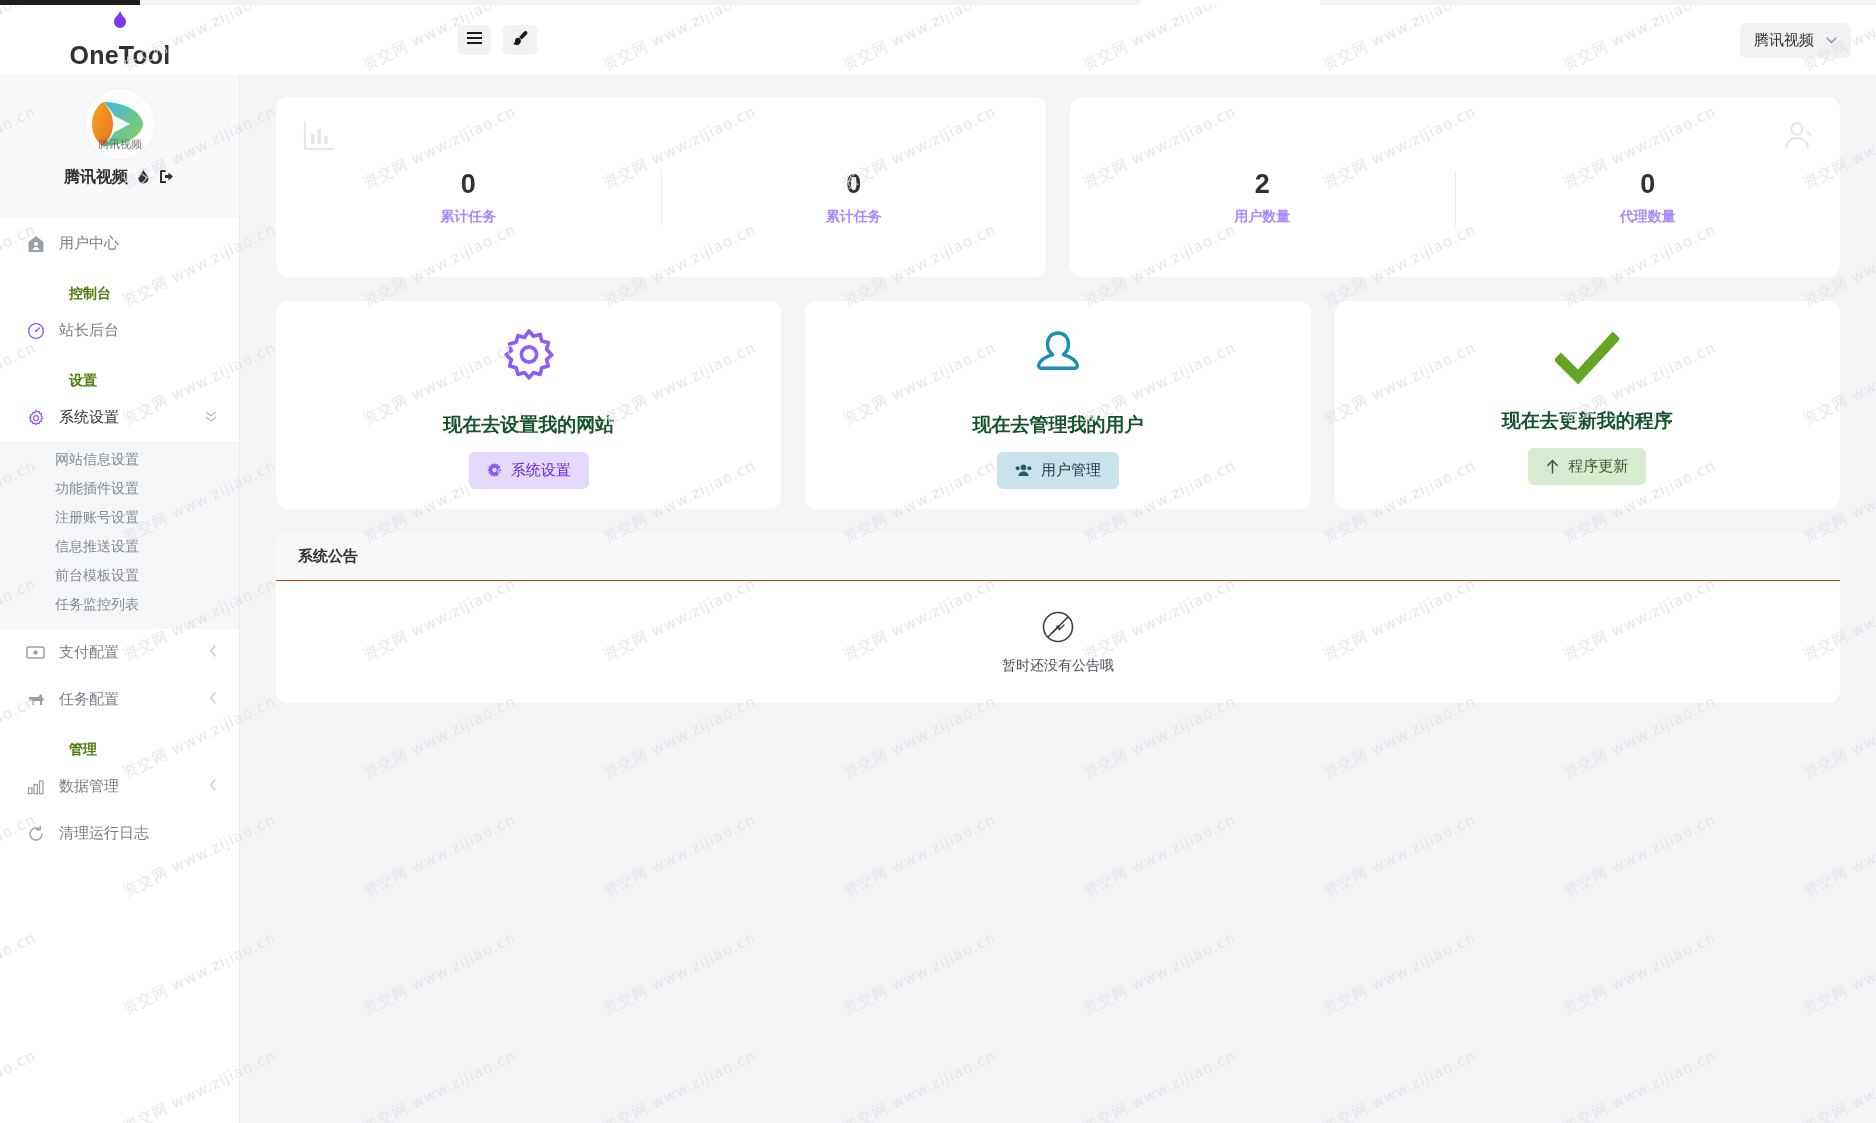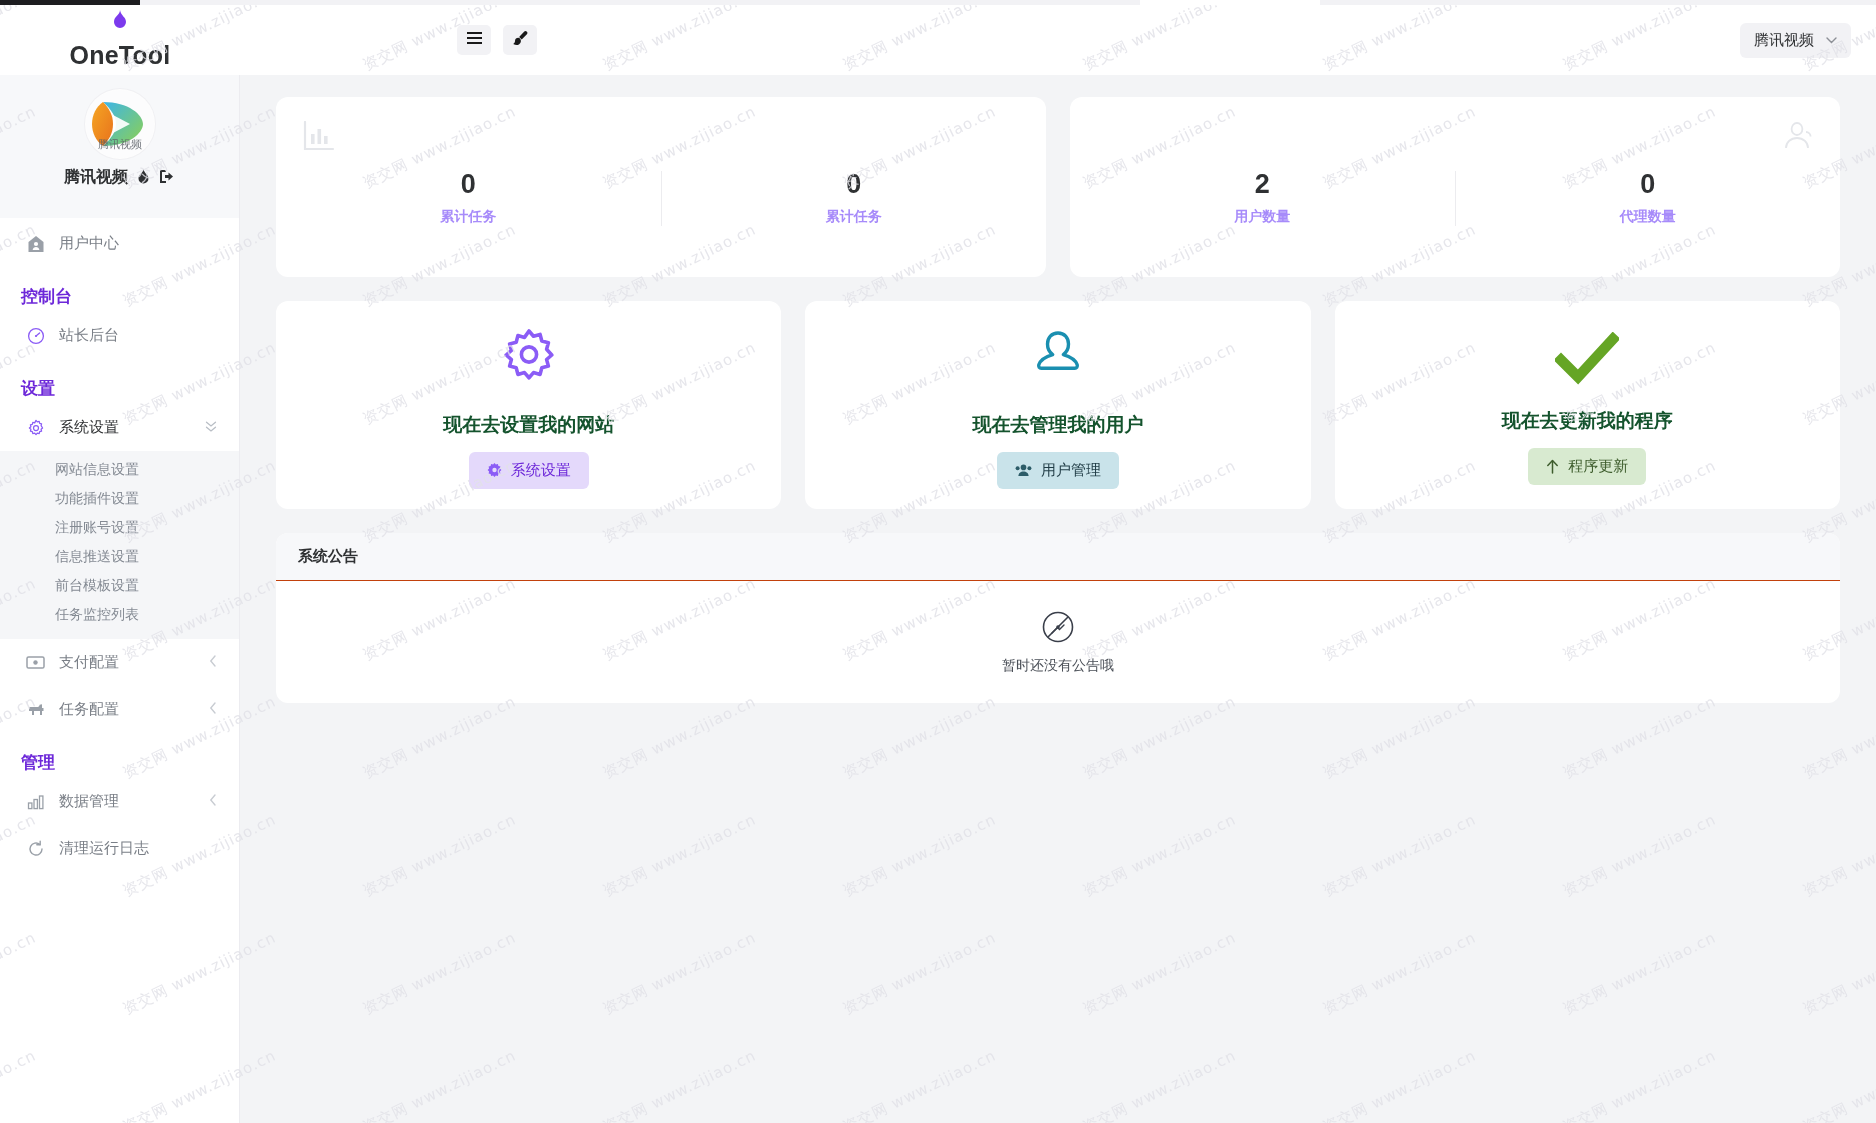--- a/index.html
+++ b/index.html
@@ -123,22 +123,23 @@
     color: #7a7f87;
   }
   .nav-item .ic { width: 19px; display:flex; align-items:center; justify-content:center; color:#9aa0a8; }
   .nav-item.active-parent { color: #2f3133; font-weight: 500; }
   .nav-item.active-parent .ic { color: #7c3aed; }
   .nav-item .tail {
     position: absolute; right: 22px;
     color: #c8ccd2; font-size: 12px;
   }
   .nav-group {
-    font-size: 17px; font-weight: 700; color: #6d28d9;
+    font-size: 14px; font-weight: 700; color: #4d7c0f;
     padding: 18px 0 4px 21px;
+    margin-left: 48px;
   }
   .submenu { background: #f5f6f8; padding: 4px 0 10px 0; }
   .sub-item {
     height: 29px;
     display: flex; align-items: center;
     padding-left: 55px;
     font-size: 14px; color: #848a93;
     cursor: pointer;
   }
 

